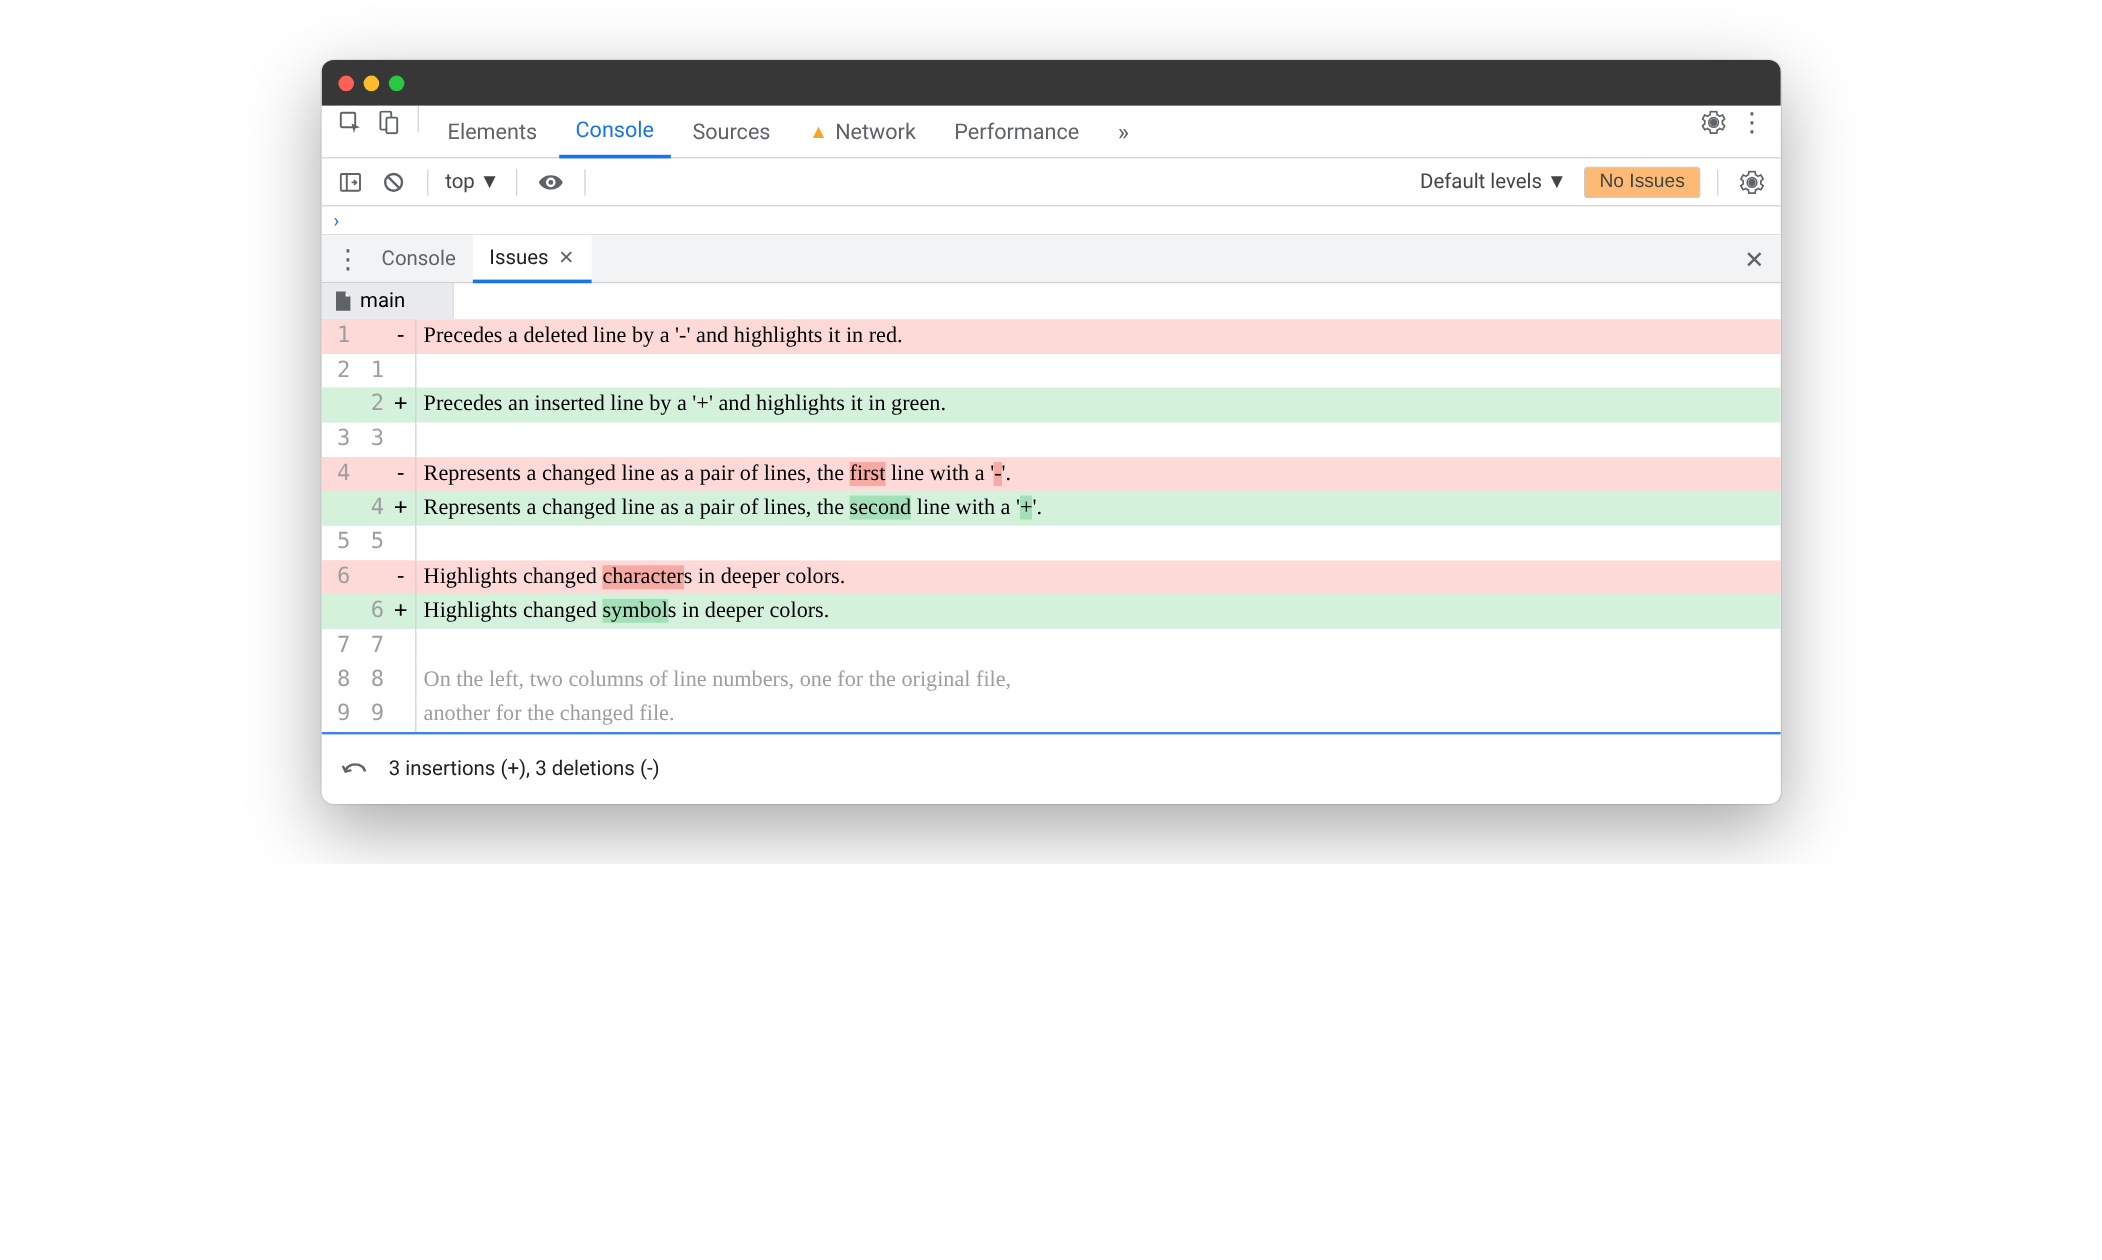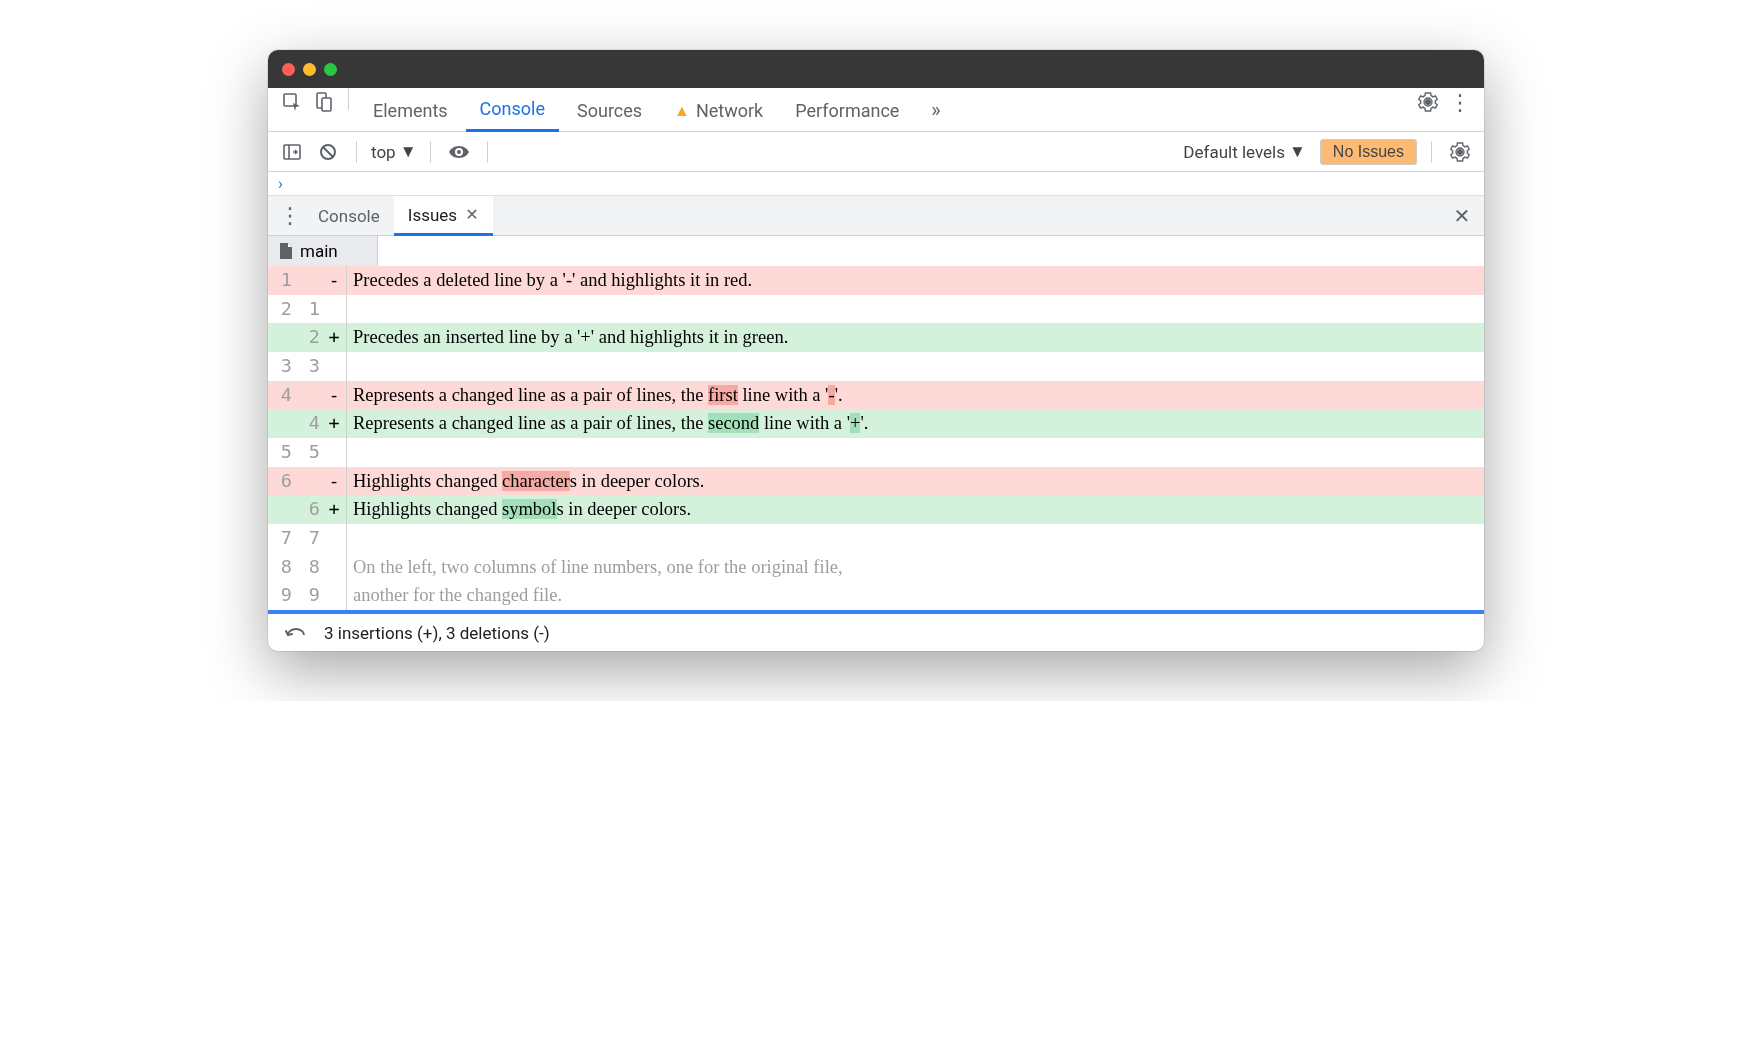--- a/index.html
+++ b/index.html
@@ -189,22 +189,22 @@
 }
 .content { flex: 1; padding-left: 2px; white-space: pre-wrap; font-family: Liberation Serif, serif; }
 .row-del { background: #fdd9d7; }
 .row-del .ln, .row-del .marker { background: #fdd9d7; }
 .row-add { background: #d4f1dc; }
 .row-add .ln, .row-add .marker { background: #d4f1dc; }
 .inline-del { background: #f6aaa3; }
 .inline-add { background: #a3e0ba; }
 .ctx-text { color: #9e9e9e; }
 .footer {
-  height: 41px;
-  border-top: 4px solid #3b82f6;
+  height: 60px;
+  border-top: 2px solid #3b82f6;
   display: flex;
   align-items: center;
   padding: 0 14px;
   gap: 14px;
   font-size: 17px;
   color: #202124;
 }
 .warn-tri { color: #f5a623; font-size: 16px; }
 svg { display: block; }
 </style>

